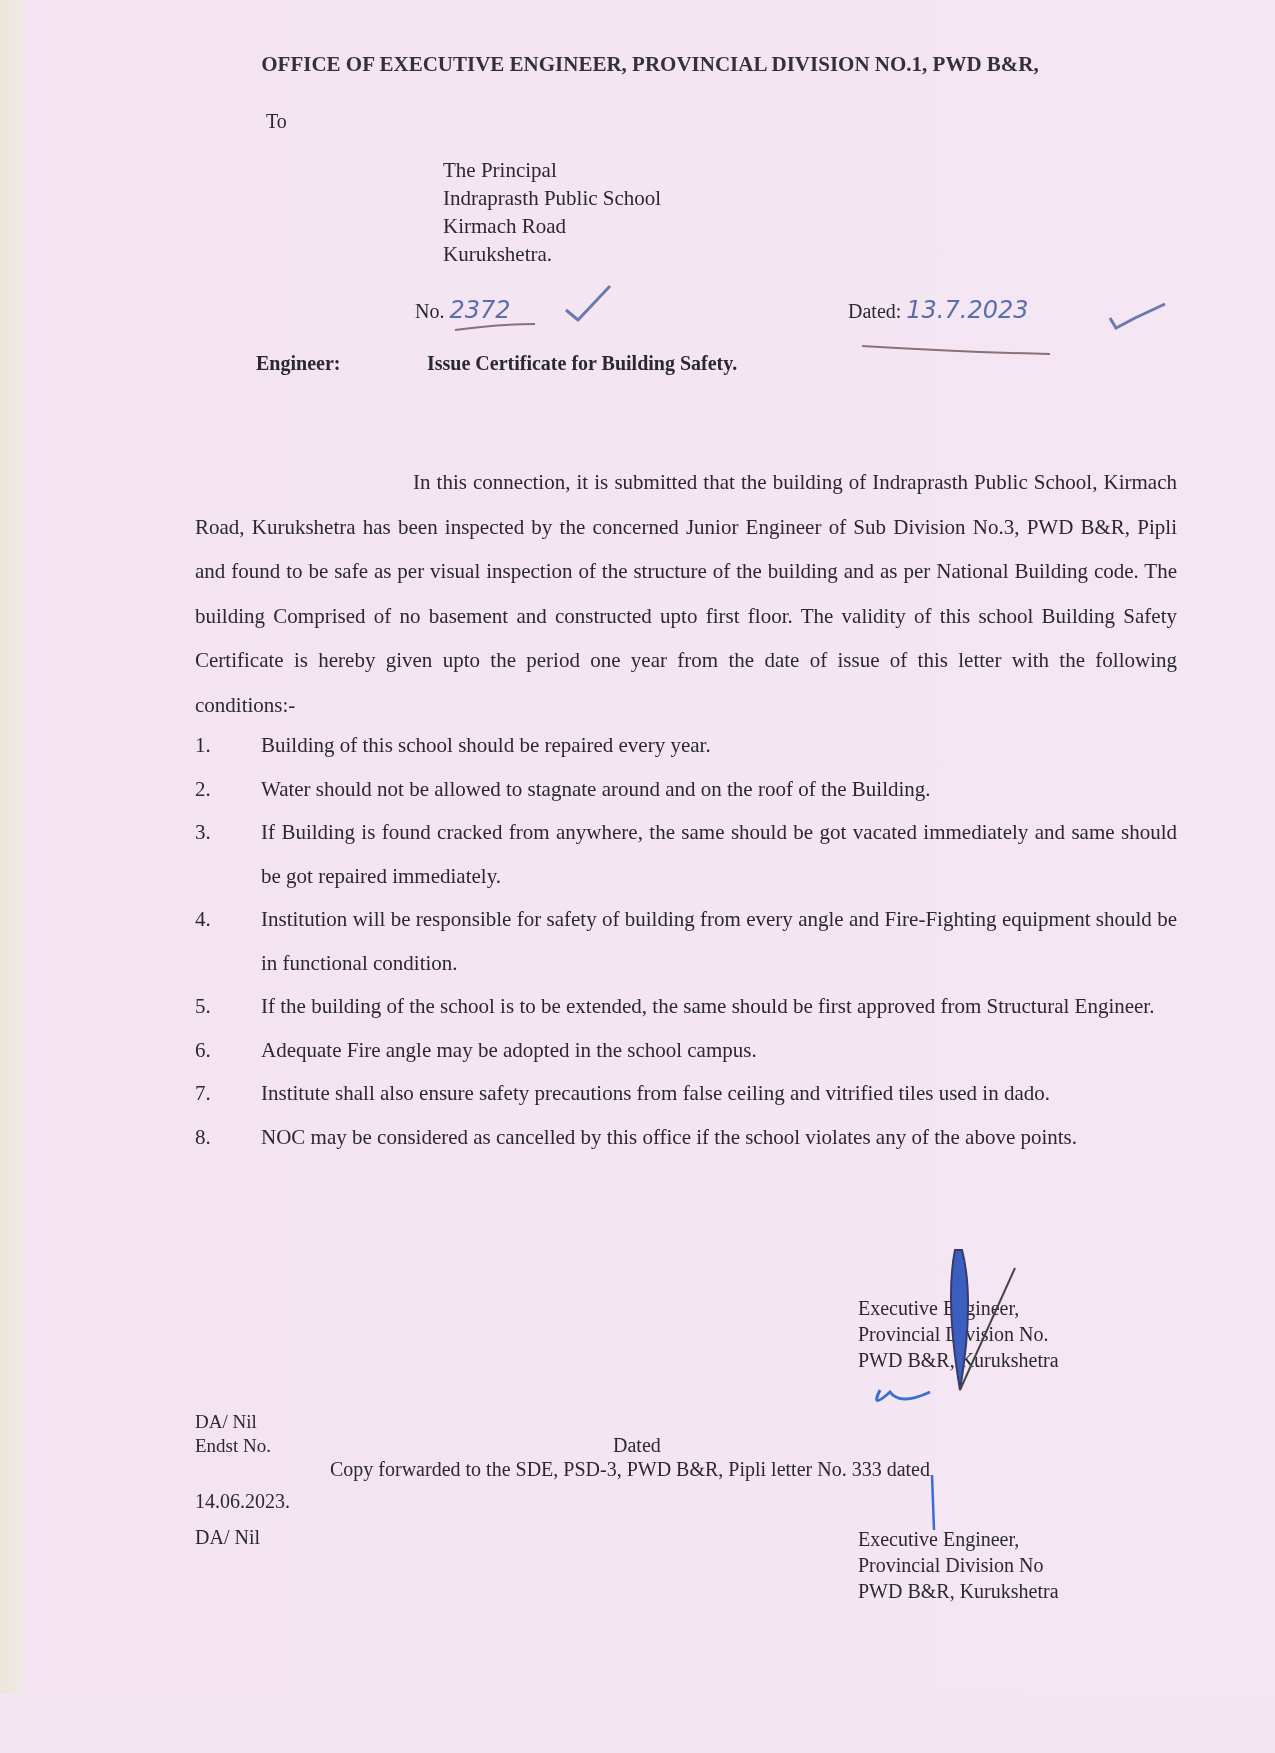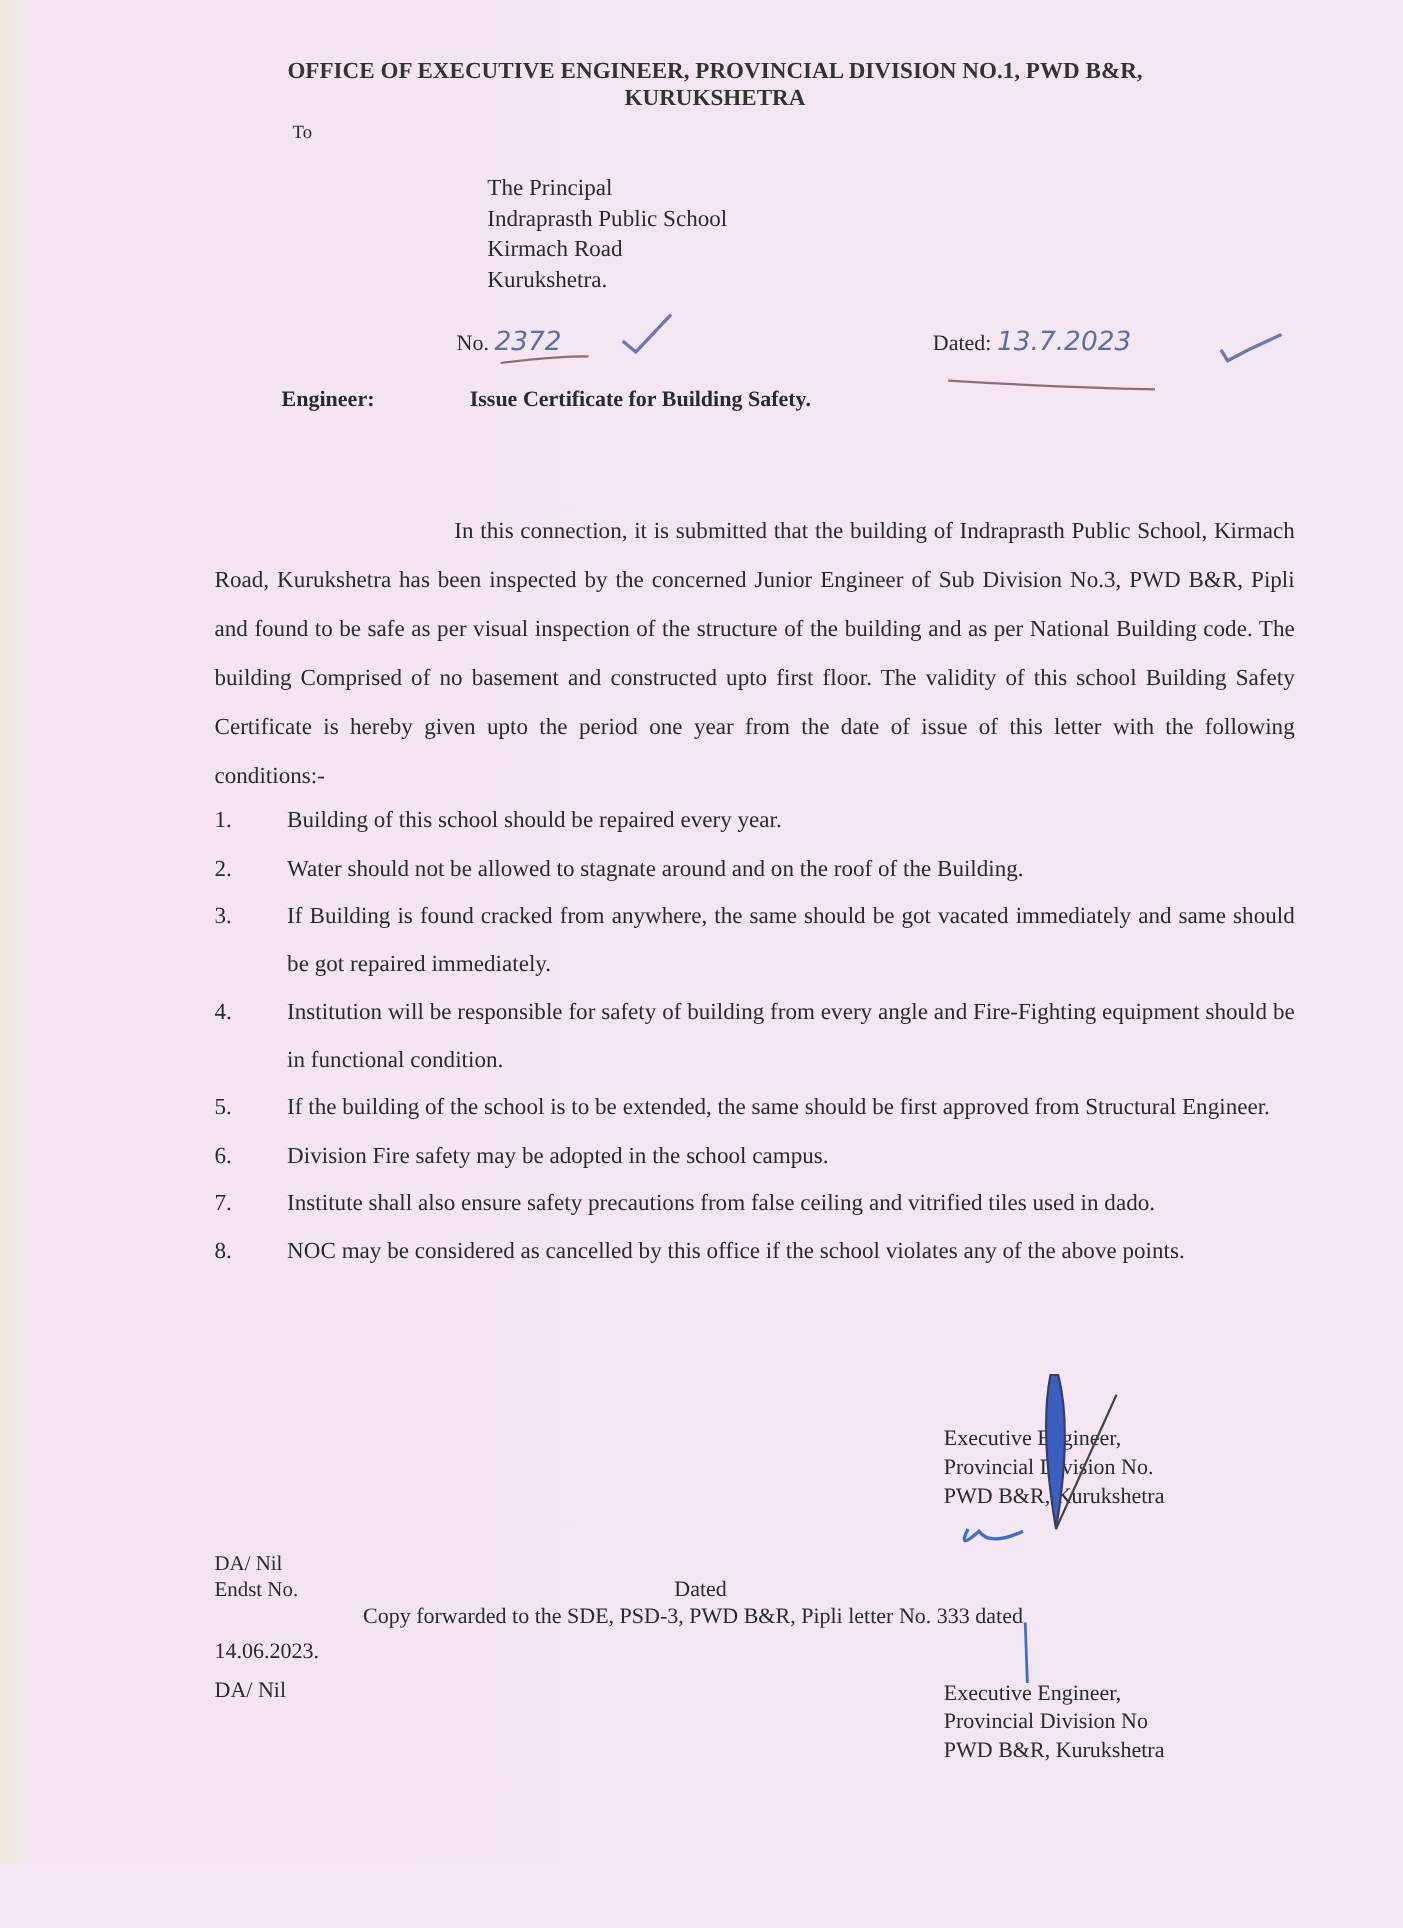--- a/index.html
+++ b/index.html
@@ -14,21 +14,21 @@
     position:absolute; left:0; top:0; width:1275px; height:1694px;
     background:
       linear-gradient(90deg, #ece6da 0px, #f0e8e6 22px, #f4e4f2 26px, #f4e6f3 100%);
     text-decoration: underline;
   }
   .abs { position:absolute; }
   .header {
     left:150px; width:1000px; top:52px; text-align:center;
     font-weight:bold; font-size:21px; line-height:24px; color:#333;
   }
-  .to { left:266px; top:110px; font-size:17px;text-align:right; }
+  .to { left:266px; top:110px; font-size:20px;text-align:right; }
   .addr { left:415px; top:156px; font-size:21px; line-height:28px;margin-left:28px; }
   .addr div { white-space:nowrap; }
   .refno { left:415px; top:296px; font-size:20px; }
   .refdate { left:848px; top:296px; font-size:20px; }
   .hand { font-family:"DejaVu Sans", sans-serif; color:#5a6fa8; font-size:24px; font-style:italic; }
   .subject-label { left:256px; top:352px; font-size:20px; font-weight:bold; }
   .subject-text { left:415px; top:352px; font-size:20px; font-weight:bold;margin-left:12px; }
   .body-para {
     left:195px; width:982px; top:460px;
     font-size:21px; line-height:44.5px; text-align:justify;
@@ -47,21 +47,20 @@
   .sig2 { left:858px; top:1526px; font-size:20px; line-height:26px; }
   svg.ink { position:absolute; left:0; top:0; pointer-events:none; }
 </style>
 </head>
 <body>
 
 <div class="page">
 
   <div class="abs header">
     <div>OFFICE OF EXECUTIVE ENGINEER, PROVINCIAL DIVISION NO.1, PWD B&amp;R,</div>
-    <div>KURUKSHETRA</div>
   </div>
 
   <div class="abs to">To</div>
 
   <div class="abs addr">
     <div>The Principal</div>
     <div>Indraprasth Public School</div>
     <div>Kirmach Road</div>
     <div>Kurukshetra.</div>
   </div>
@@ -96,21 +95,21 @@
     <div class="cond">
         <span class="num">4.</span>
         <span class="txt">Institution will be responsible for safety of building from every angle and Fire-Fighting equipment should be in functional condition.</span>
       </div>
     <div class="cond">
         <span class="num">5.</span>
         <span class="txt">If the building of the school is to be extended, the same should be first approved from Structural Engineer.</span>
       </div>
     <div class="cond">
         <span class="num">6.</span>
-        <span class="txt">Division Fire safety may be adopted in the school campus.</span>
+        <span class="txt">Adequate Fire angle may be adopted in the school campus.</span>
       </div>
     <div class="cond">
         <span class="num">7.</span>
         <span class="txt">Institute shall also ensure safety precautions from false ceiling and vitrified tiles used in dado.</span>
       </div>
     <div class="cond">
         <span class="num">8.</span>
         <span class="txt">NOC may be considered as cancelled by this office if the school violates any of the above points.</span>
       </div>
   </div>

